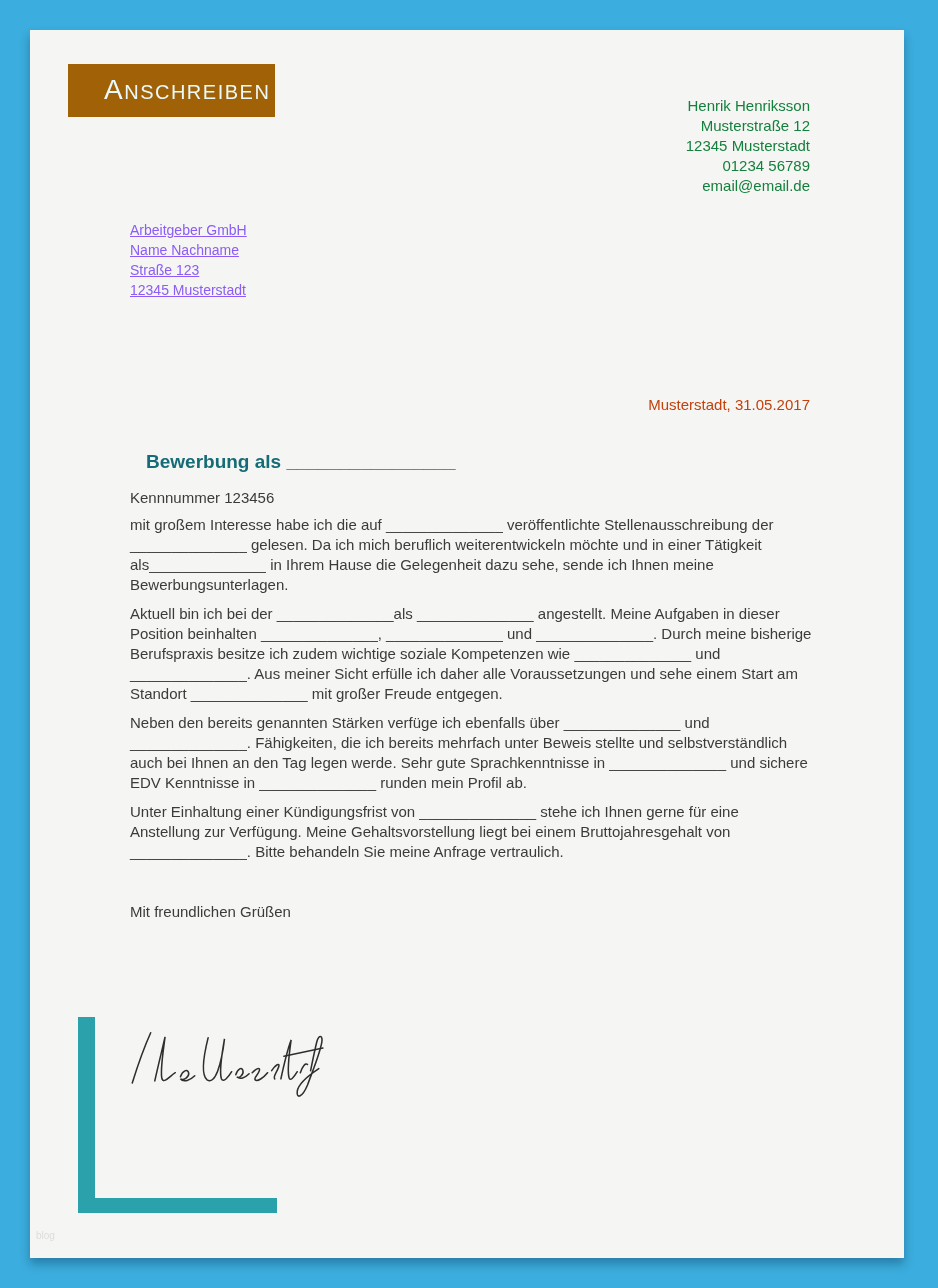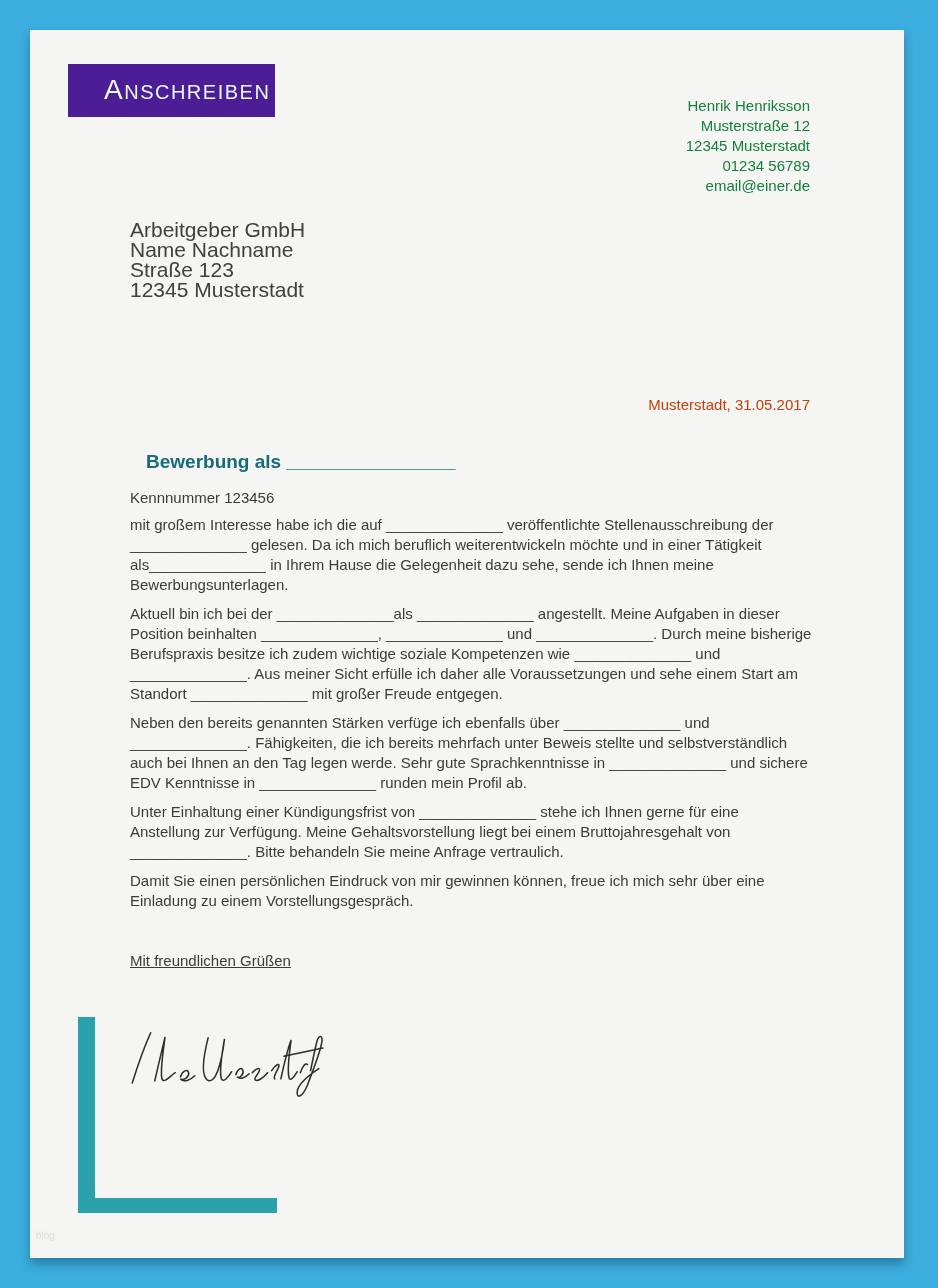--- a/index.html
+++ b/index.html
@@ -15,21 +15,21 @@
     left: 30px; top: 30px;
     width: 874px; height: 1228px;
     background: #f5f5f3;
     box-shadow: 0 6px 9px rgba(10, 40, 70, 0.35);
   }
   
   .title-box {
     position: absolute;
     left: 38px; top: 34px;
     width: 207px; height: 53px;
-    background: #4c1d95;
+    background: #a16207;
     color: #eafafb;
     display: flex;
     align-items: center;
   }
   .title-box .title-text {
     display: block;
     margin-left: 36px;
     font-size: 20px;
     letter-spacing: 1.5px;
     line-height: 53px;
@@ -43,23 +43,24 @@
     top: 66px; right: 94px;
     text-align: right;
     font-size: 15px;
     line-height: 20px;
     color: #15803d;
   }
   
   .recipient-block {
     position: absolute;
     left: 100px; top: 190px;
-    font-size: 21px;
+    font-size: 14px;
     line-height: 20px;
-    color: #404040;
+    color: #8b5cf6;
+    text-decoration: underline;
   }
   
   .dateline {
     position: absolute;
     top: 366px; right: 94px;
     font-size: 15px;
     color: #c2410c;
   }
   
   .subject {
@@ -82,21 +83,21 @@
   .letter-body {
     position: absolute;
     left: 100px; top: 485px;
     width: 682px;
     font-size: 15px;
     line-height: 20px;
     color: #3b3b3b;
   }
   .salutation { margin: 0 0 28px 0; }
   .letter-body p.para { margin: 0 0 9px 0; }
-  .closing { margin-top: 40px; text-decoration: underline; }
+  .closing { margin-top: 40px; }
   
   .signature {
     position: absolute;
     left: 92px; top: 995px;
     width: 205px; height: 78px;
   }
   .signature svg path {
     fill: none;
     stroke: #2e2e2e;
     stroke-width: 1.5;
@@ -135,21 +136,21 @@
 
   <div class="title-box">
     <span class="title-text">ANSCHREIBEN</span>
   </div>
 
   <div class="sender-block">
     <div>Henrik Henriksson</div>
     <div>Musterstraße 12</div>
     <div>12345 Musterstadt</div>
     <div>01234 56789</div>
-    <div>email@einer.de</div>
+    <div>email@email.de</div>
   </div>
 
   <div class="recipient-block">
     <div>Arbeitgeber GmbH</div>
     <div>Name Nachname</div>
     <div>Straße 123</div>
     <div>12345 Musterstadt</div>
   </div>
 
   <div class="dateline">Musterstadt, 31.05.2017</div>
@@ -157,21 +158,20 @@
   <div class="subject">
     <div class="subject-title">Bewerbung als ________________</div>
     <div class="subject-ref">Kennnummer 123456</div>
   </div>
 
   <div class="letter-body">
     <p class="para">mit großem Interesse habe ich die auf ______________ veröffentlichte Stellenausschreibung der ______________ gelesen. Da ich mich beruflich weiterentwickeln möchte und in einer Tätigkeit als______________ in Ihrem Hause die Gelegenheit dazu sehe, sende ich Ihnen meine Bewerbungsunterlagen.</p>
     <p class="para">Aktuell bin ich bei der ______________als ______________ angestellt. Meine Aufgaben in dieser Position beinhalten ______________, ______________ und ______________. Durch meine bisherige Berufspraxis besitze ich zudem wichtige soziale Kompetenzen wie ______________ und ______________. Aus meiner Sicht erfülle ich daher alle Voraussetzungen und sehe einem Start am Standort ______________ mit großer Freude entgegen.</p>
     <p class="para">Neben den bereits genannten Stärken verfüge ich ebenfalls über ______________ und ______________. Fähigkeiten, die ich bereits mehrfach unter Beweis stellte und selbstverständlich auch bei Ihnen an den Tag legen werde. Sehr gute Sprachkenntnisse in ______________ und sichere EDV Kenntnisse in ______________ runden mein Profil ab.</p>
     <p class="para">Unter Einhaltung einer Kündigungsfrist von ______________ stehe ich Ihnen gerne für eine Anstellung zur Verfügung. Meine Gehaltsvorstellung liegt bei einem Bruttojahresgehalt von ______________. Bitte behandeln Sie meine Anfrage vertraulich.</p>
-    <p class="para">Damit Sie einen persönlichen Eindruck von mir gewinnen können, freue ich mich sehr über eine Einladung zu einem Vorstellungsgespräch.</p>
     <p class="closing">Mit freundlichen Grüßen</p>
   </div>
 
   <div class="signature">
     <svg viewBox="0 0 200 75" width="205" height="78">
       <path d="M10 56 C15 40 23 18 28 7"></path>
       <path d="M32 54 C35 40 40 20 42 11 C40 27 37 45 39 52 C41 57 47 49 52 46"></path>
       <path d="M57 50 C59 44 64 42 65 46 C66 50 60 54 57 52 C60 56 67 53 71 49"></path>
       <path d="M84 12 C79 32 77 48 83 53 C91 58 97 38 100 13 C97 30 95 46 97 52 C99 56 104 50 107 45"></path>
       <path d="M111 48 C113 42 117 40 118 44 C119 48 114 52 112 50 C115 53 120 51 124 47"></path>

